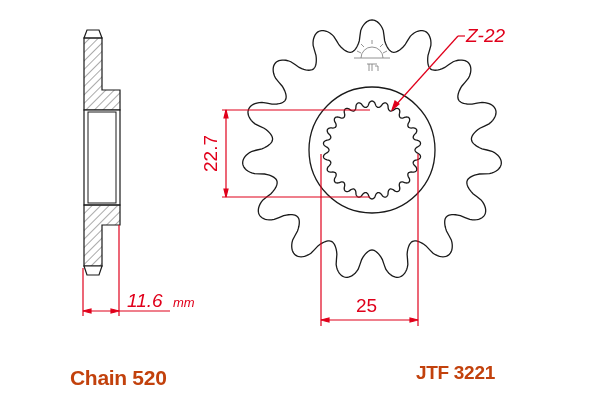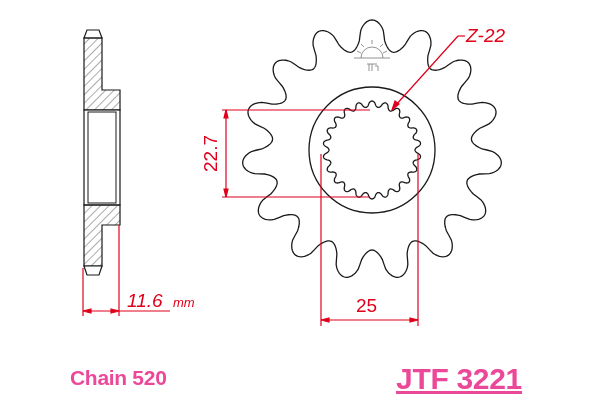--- a/index.html
+++ b/index.html
@@ -1,20 +1,20 @@
 <!DOCTYPE html>
 <html><head>
   <meta charset="utf-8">
   <style>
     html, body { margin: 0; padding: 0; background: #ffffff; }
     body { width: 600px; height: 400px; position: relative; overflow: hidden; font-family: "Liberation Sans", sans-serif; }
     #drawing { position: absolute; left: 0; top: 0; }
-    .label { position: absolute; font-family: "Liberation Sans", sans-serif; font-weight: bold; color: #ec4899; font-size: 21px; letter-spacing: -0.3px; }
+    .label { position: absolute; font-family: "Liberation Sans", sans-serif; font-weight: bold; color: #c2410c; font-size: 21px; letter-spacing: -0.3px; }
     #chain-label { left: 70px; top: 366px; }
-    #part-label { left: 396px; top: 362px; font-size: 30px; text-decoration: underline; }
+    #part-label { left: 416px; top: 362px; font-size: 19px; }
   </style>
 </head>
 <body>
 
 <svg id="drawing" width="600" height="400" viewBox="0 0 600 400" xmlns="http://www.w3.org/2000/svg">
   <defs>
     <pattern id="hatch" patternUnits="userSpaceOnUse" width="6" height="6" patternTransform="rotate(45)">
       <line x1="0" y1="0" x2="0" y2="6" stroke="#555" stroke-width="1"></line>
     </pattern>
   </defs>

